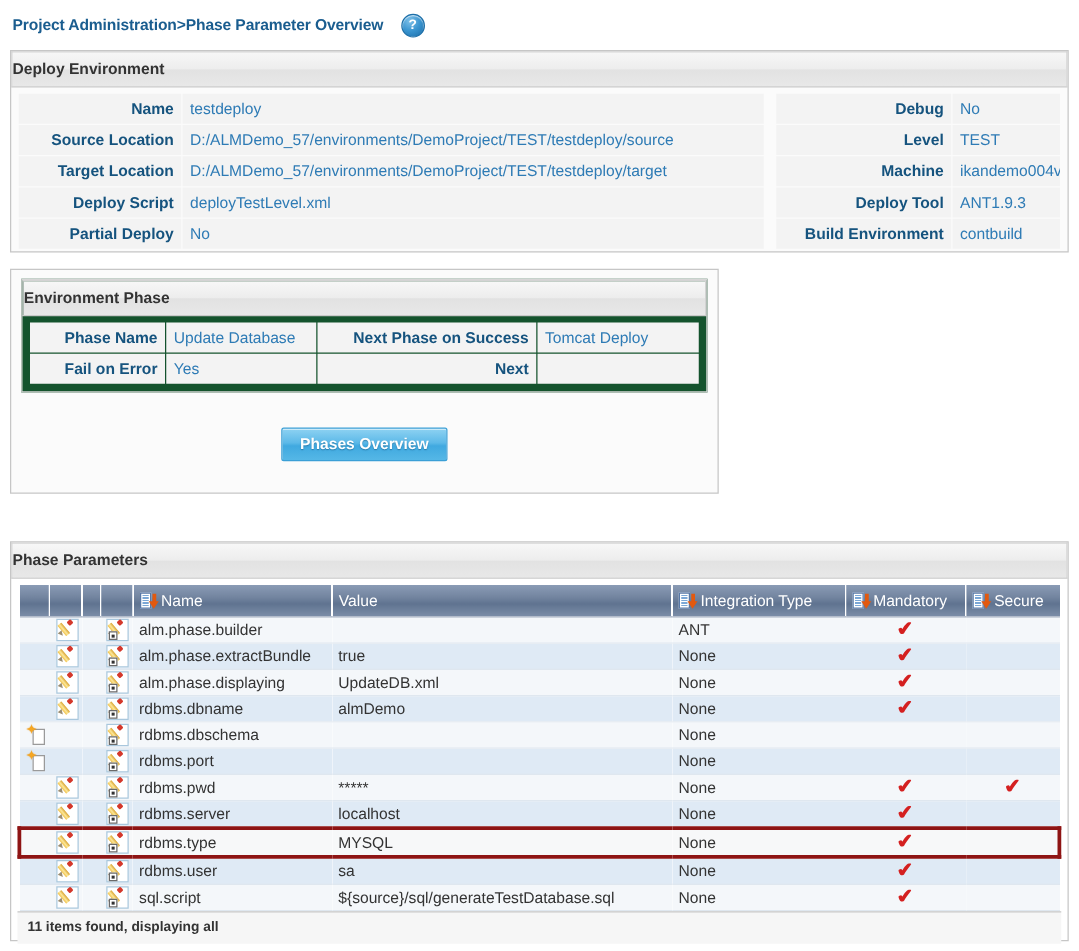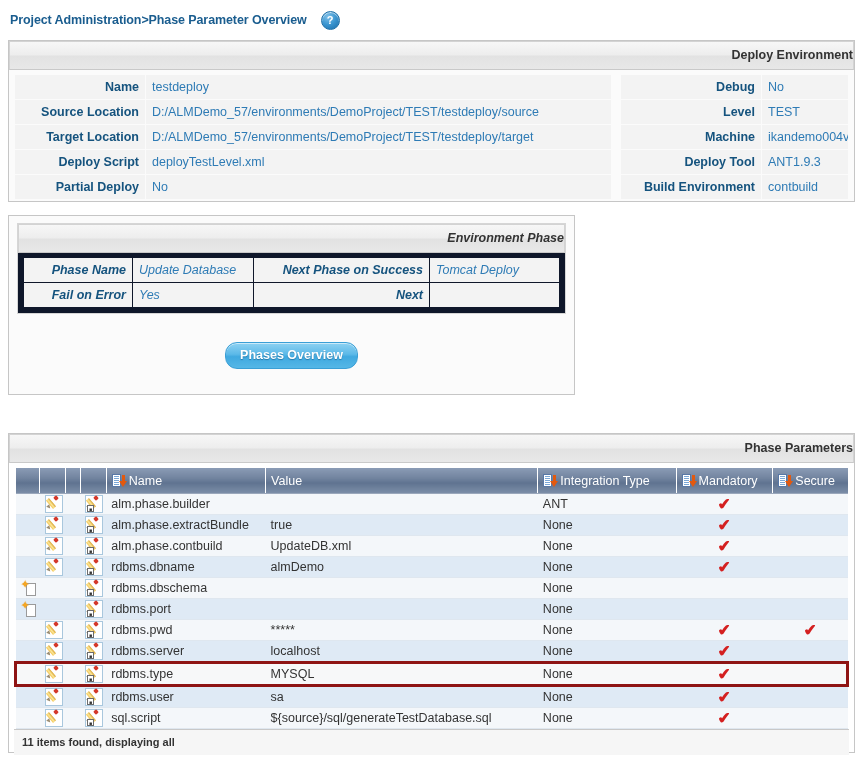--- a/index.html
+++ b/index.html
@@ -50,21 +50,21 @@
   
   .panel {
     border: 1px solid #c6c6c6;
     background: #fbfbfb;
     box-sizing: border-box;
   }
   .panel-title {
     background: linear-gradient(to bottom, #f7f7f7 0%, #ededed 48%, #e2e2e2 52%, #e8e8e8 100%);
     border: 1px solid #d3d3d3;
     border-bottom: 1px solid #c9c9c9;
-    text-align: right;
+    text-align: left;
     font-size: 12.5px;
     font-weight: bold;
     color: #333333;
     padding: 6px 0 7px 0;
     box-sizing: border-box;
   }
 
   
   #deploy-env {
     position: absolute;
@@ -106,36 +106,35 @@
   #env-phase-outer {
     position: absolute;
     left: 8px;
     top: 215px;
     width: 567px;
     height: 180px;
   }
   #env-phase-inner {
     margin: 7px 8px 0 8px;
     border: 1px solid #d6d6d6;
-    background: #0f172a;
+    background: #14532d;
     box-sizing: border-box;
-    font-style: italic;
   }
   #env-phase-inner .kv-wrap { padding: 4px 5px 5px 5px; }
   #env-phase-inner .kv-table td { height: 19px; }
 
   .btn-row {
     text-align: center;
     margin-top: 28px;
   }
   .blue-button {
     display: inline-block;
     background: linear-gradient(to bottom, #8ed2f2 0%, #5cb9e8 45%, #40a9e0 55%, #55b7e6 100%);
     border: 1px solid #3a9fd6;
-    border-radius: 12px;
+    border-radius: 2px;
     color: #ffffff;
     font-size: 12.5px;
     font-weight: bold;
     padding: 5px 14px 6px 14px;
     cursor: pointer;
     text-shadow: 0 1px 1px rgba(0,60,100,.45);
     box-shadow: inset 0 1px 0 rgba(255,255,255,.55);
   }
 
   
@@ -536,21 +535,21 @@
             <td>true</td>
             <td>None</td>
             <td class="cell-center"><span class="check-icon">✔</span></td>
             <td class="cell-center"></td>
           </tr>
           <tr class="odd">
             <td class="icon-cell"></td>
             <td class="icon-cell"><span class="pencil-icon framed"><span class="body"></span><span class="tip"></span><span class="eraser"></span></span></td>
             <td></td>
             <td class="icon-cell"><span class="pencil-icon framed"><span class="body"></span><span class="tip"></span><span class="eraser"></span><span class="minipage">■</span></span></td>
-            <td>alm.phase.contbuild</td>
+            <td>alm.phase.displaying</td>
             <td>UpdateDB.xml</td>
             <td>None</td>
             <td class="cell-center"><span class="check-icon">✔</span></td>
             <td class="cell-center"></td>
           </tr>
           <tr class="even">
             <td class="icon-cell"></td>
             <td class="icon-cell"><span class="pencil-icon framed"><span class="body"></span><span class="tip"></span><span class="eraser"></span></span></td>
             <td></td>
             <td class="icon-cell"><span class="pencil-icon framed"><span class="body"></span><span class="tip"></span><span class="eraser"></span><span class="minipage">■</span></span></td>

